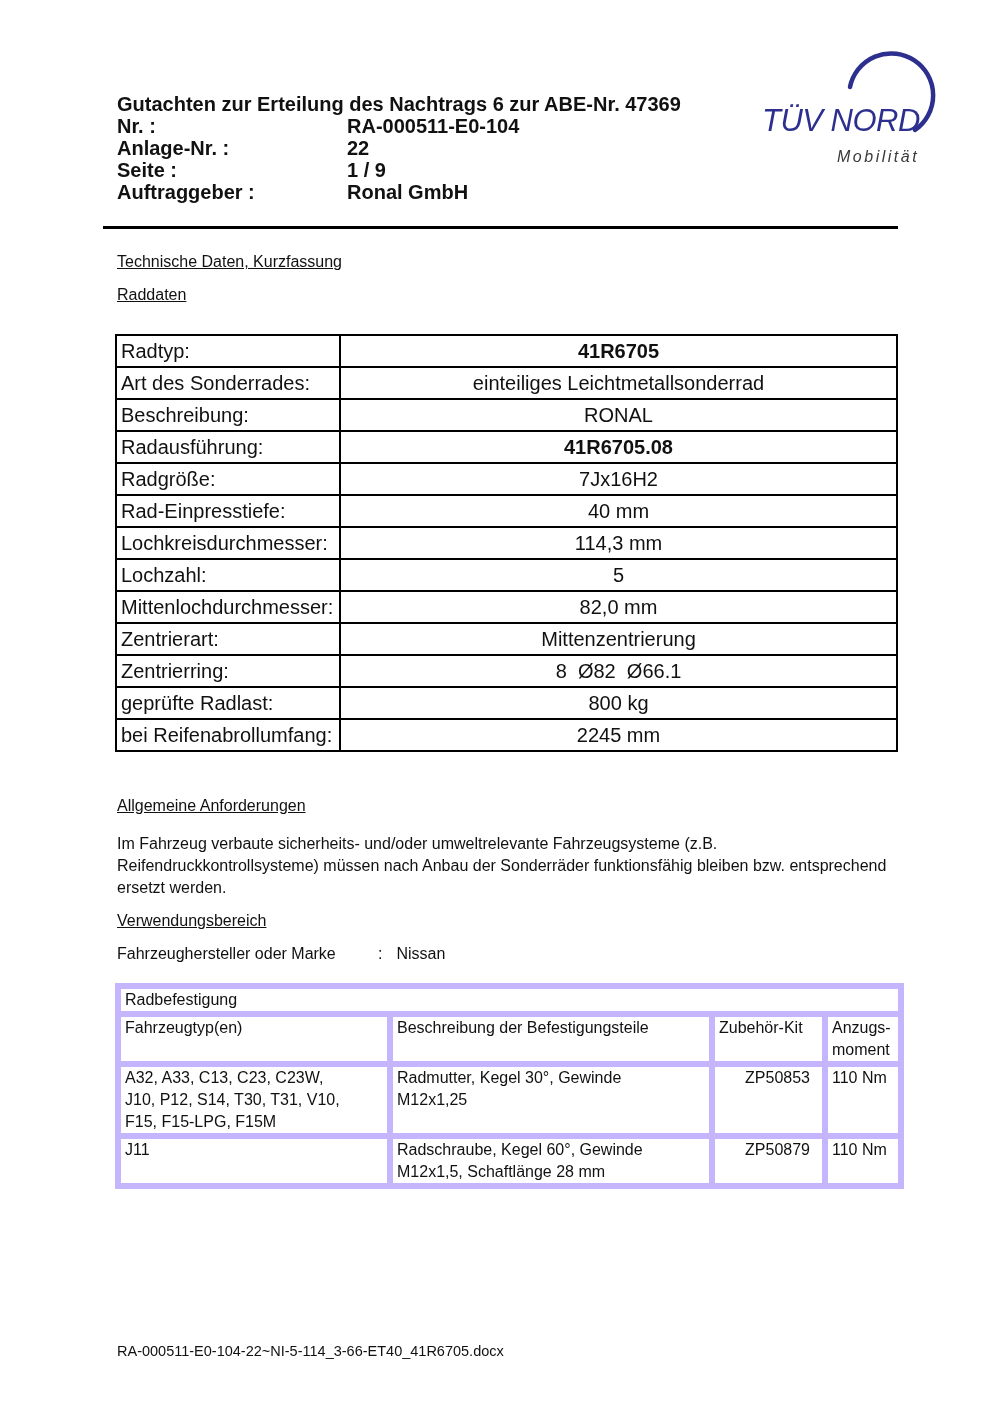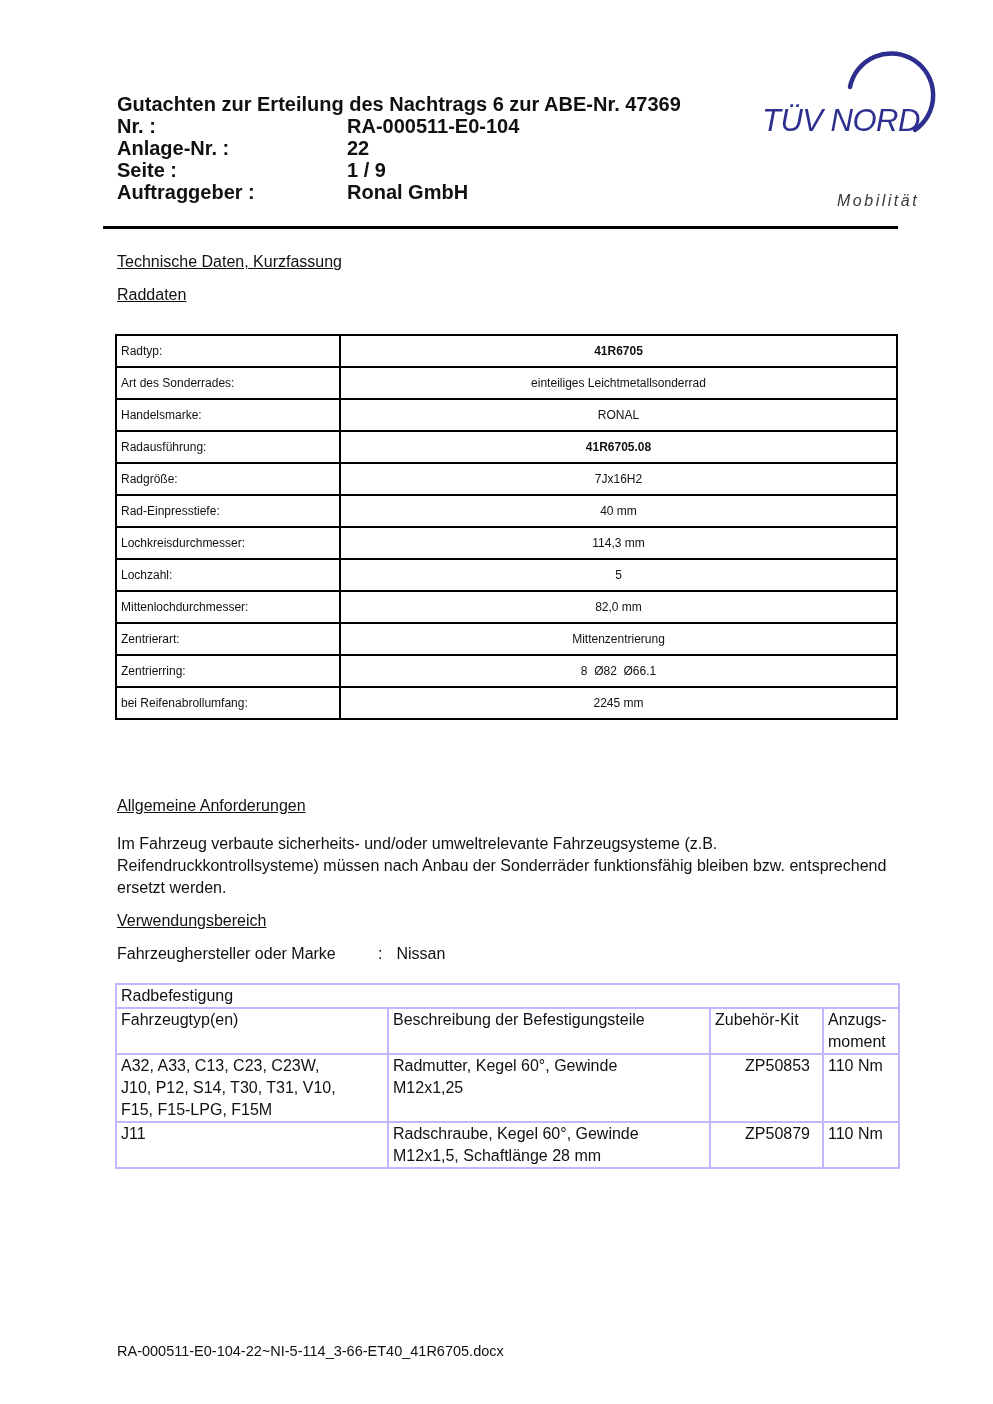--- a/index.html
+++ b/index.html
@@ -23,57 +23,57 @@
   .logo { position:absolute; left:745px; top:45px; width:245px; height:135px; }
   .logo-arc { position:absolute; left:83px; top:2px; }
   .logo-brand {
     position:absolute; left:17px; top:58px;
     font-size:31px; font-weight:normal; font-style:italic;
     letter-spacing:-0.5px; color:#2d2f8f; white-space:nowrap;
   }
   .logo-tagline {
     position:absolute; left:92px; top:103px;
     font-size:16px; font-style:italic; letter-spacing:2.5px;
-    color:#3a3a3a; white-space:nowrap;margin-top:44px;
+    color:#3a3a3a; white-space:nowrap;
   }
 
   
   .rule { position:absolute; left:103px; top:226px; width:795px; height:3px; background:#000; }
 
   
   .heading {
     position:absolute; left:117px;
     font-size:16px; font-weight:normal; text-decoration:underline;
     white-space:nowrap;
   }
   .h-tech { top:253px; }
   .h-raddaten { top:286px; }
   .h-allg { top:797px; }
   .h-verw { top:912px; }
 
   
   table { border-collapse:collapse; }
   .tbl1 { position:absolute; left:115px; top:334px; width:783px; table-layout:fixed; }
-  .tbl1 td { border:2px solid #000; font-size:12px; height:32px; vertical-align:middle; }
+  .tbl1 td { border:2px solid #000; font-size:20px; height:32px; vertical-align:middle; }
   .tbl1 td.lbl-cell { width:224px; padding:0 4px; text-align:left; }
   .tbl1 td.val-cell { text-align:center; white-space:pre; }
   .tbl1 td.bold { font-weight:bold; }
 
   
   .para {
     position:absolute; left:117px; top:827px; width:780px;
     font-size:16px; line-height:22px;margin-top:6px;
   }
   .hersteller { position:absolute; left:117px; top:945px; font-size:16px; display:flex; }
   .hersteller .lbl { width:261px; flex:0 0 261px; }
   .hersteller .val { margin-left:14px; }
 
   
   .tbl2 { position:absolute; left:115px; top:983px; width:783px; table-layout:fixed; }
-  .tbl2 td { border:2px solid #c4b5fd; font-size:16px; line-height:22px; vertical-align:top; padding:0 4px; }
+  .tbl2 td { border:6px solid #c4b5fd; font-size:16px; line-height:22px; vertical-align:top; padding:0 4px; }
   .tbl2 .caption-cell { height:21px; }
   .tbl2 .head-row td { height:43px; }
   .tbl2 .body-row-1 td { height:65px; }
   .tbl2 .body-row-2 td { height:43px; }
   .tbl2 .col-kit { text-align:right; padding-right:12px; }
   .tbl2 .col-kit-head { text-align:left; }
   .tbl2 span.line { display:block; }
 
   
   .footer { position:absolute; left:117px; top:1343px; font-size:14.5px; white-space:nowrap; }
@@ -120,21 +120,21 @@
     <tbody>
       <tr>
         <td class="lbl-cell">Radtyp:</td>
         <td class="val-cell bold">41R6705</td>
       </tr>
       <tr>
         <td class="lbl-cell">Art des Sonderrades:</td>
         <td class="val-cell">einteiliges Leichtmetallsonderrad</td>
       </tr>
       <tr>
-        <td class="lbl-cell">Handelsmarke:</td>
+        <td class="lbl-cell">Beschreibung:</td>
         <td class="val-cell">RONAL</td>
       </tr>
       <tr>
         <td class="lbl-cell">Radausführung:</td>
         <td class="val-cell bold">41R6705.08</td>
       </tr>
       <tr>
         <td class="lbl-cell">Radgröße:</td>
         <td class="val-cell">7Jx16H2</td>
       </tr>
@@ -154,20 +154,24 @@
         <td class="lbl-cell">Mittenlochdurchmesser:</td>
         <td class="val-cell">82,0 mm</td>
       </tr>
       <tr>
         <td class="lbl-cell">Zentrierart:</td>
         <td class="val-cell">Mittenzentrierung</td>
       </tr>
       <tr>
         <td class="lbl-cell">Zentrierring:</td>
         <td class="val-cell">8  Ø82  Ø66.1</td>
+      </tr>
+      <tr>
+        <td class="lbl-cell">geprüfte Radlast:</td>
+        <td class="val-cell">800 kg</td>
       </tr>
       <tr>
         <td class="lbl-cell">bei Reifenabrollumfang:</td>
         <td class="val-cell">2245 mm</td>
       </tr>
     </tbody>
   </table>
 
   <div class="heading h-allg">Allgemeine Anforderungen</div>
   <p class="para">Im Fahrzeug verbaute sicherheits- und/oder umweltrelevante Fahrzeugsysteme (z.B. Reifendruckkontrollsysteme) müssen nach Anbau der Sonderräder funktionsfähig bleiben bzw. entsprechend ersetzt werden.</p>
@@ -196,21 +200,21 @@
         <td class="col-kit-head">Zubehör-Kit</td>
         <td>Anzugs-moment</td>
       </tr>
       <tr class="body-row-1">
         <td>
           <span class="line">A32, A33, C13, C23, C23W,</span>
           <span class="line">J10, P12, S14, T30, T31, V10,</span>
           <span class="line">F15, F15-LPG, F15M</span>
         </td>
         <td>
-          <span class="line">Radmutter, Kegel 60°, Gewinde</span>
+          <span class="line">Radmutter, Kegel 30°, Gewinde</span>
           <span class="line">M12x1,25</span>
         </td>
         <td class="col-kit">ZP50853</td>
         <td>110 Nm</td>
       </tr>
       <tr class="body-row-2">
         <td>
           <span class="line">J11</span>
         </td>
         <td>

